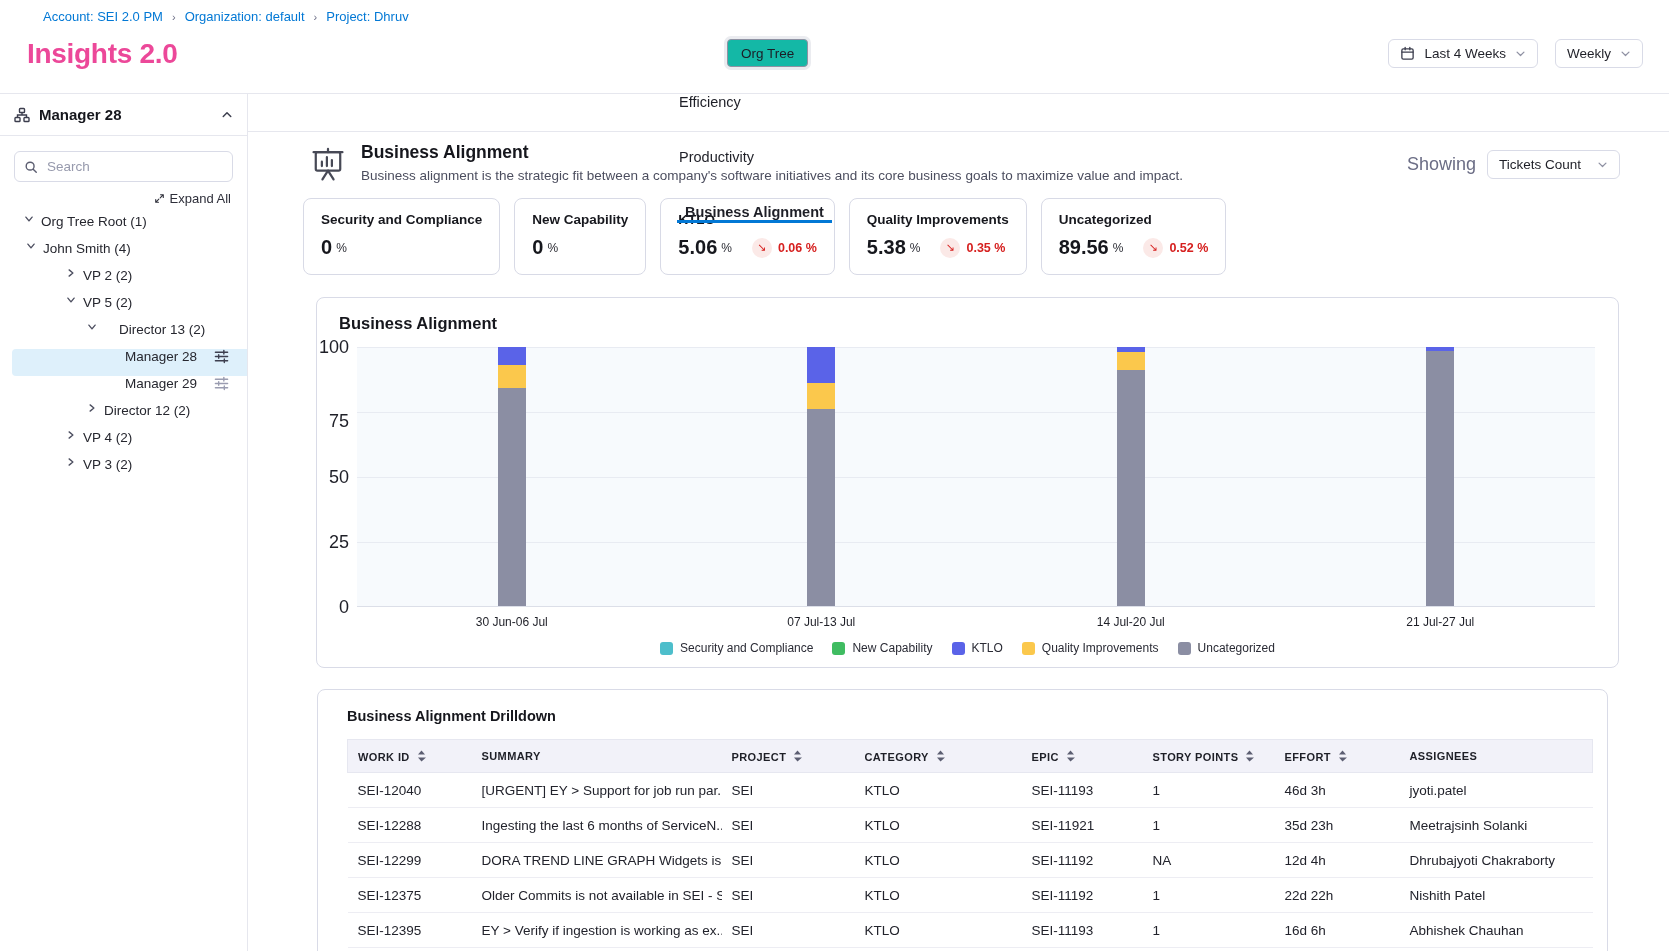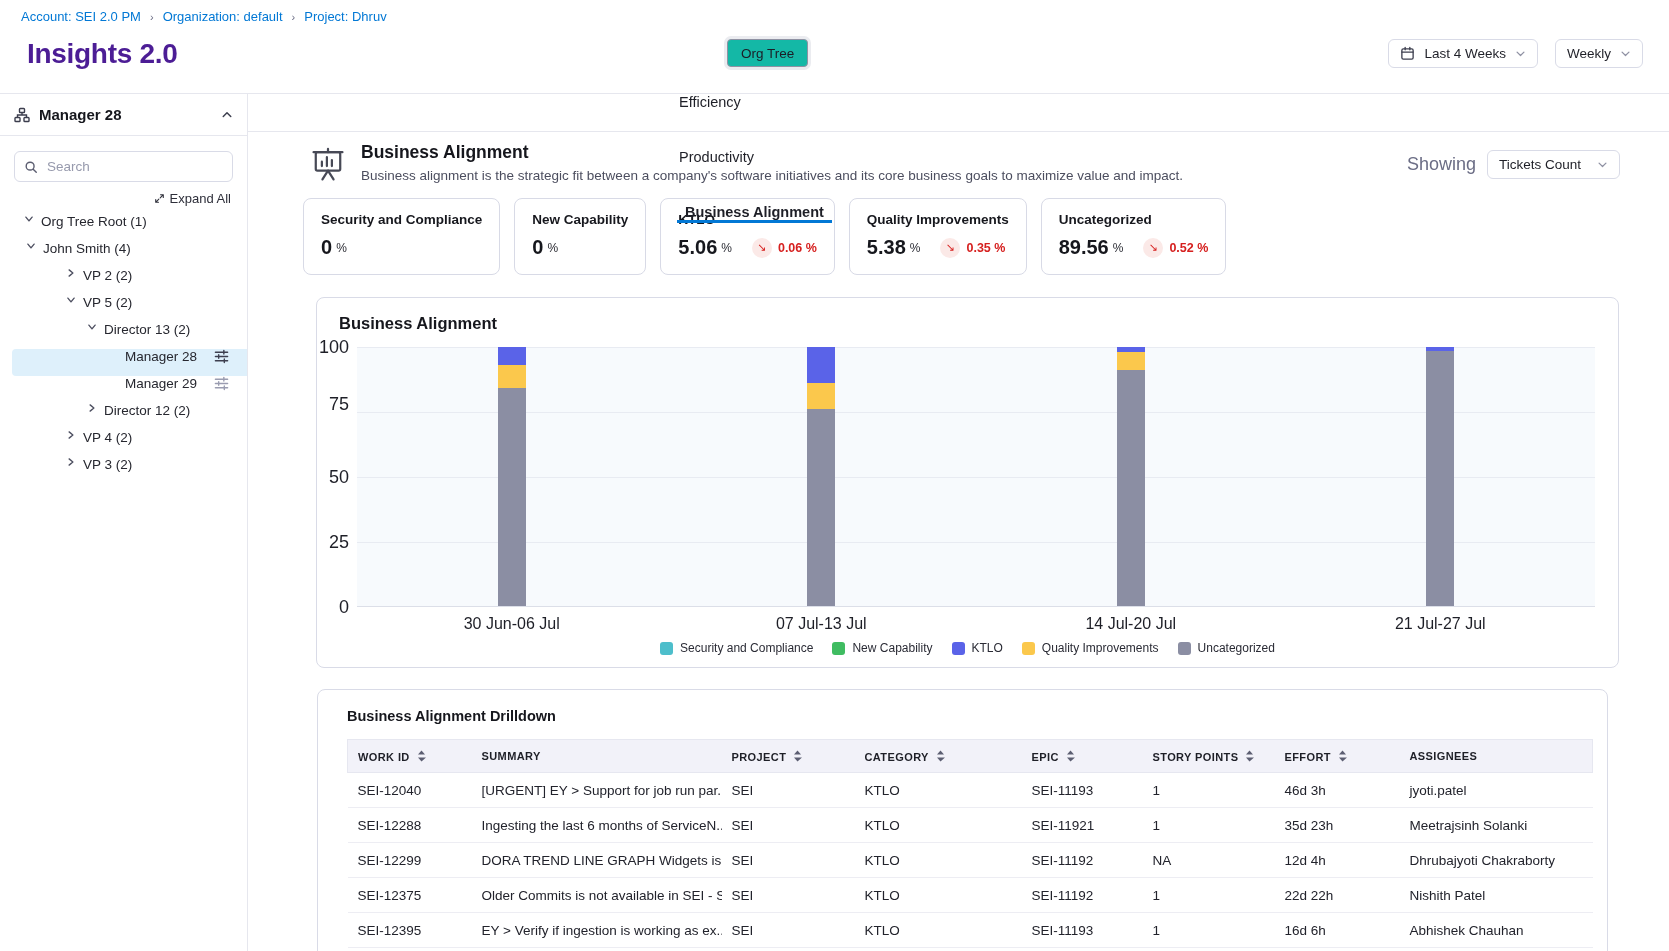--- a/index.html
+++ b/index.html
@@ -6,26 +6,26 @@
   html,body { margin:0; padding:0; }
   body {
     width:1669px; height:951px; overflow:hidden;
     font-family:"Liberation Sans", sans-serif;
     color:#1e1f27; background:#fff;
   }
   svg { display:block; }
 
   
   .topbar { padding:9px 0 0 21px; height:27px; font-size:13px; }
-  .breadcrumb { display:flex; align-items:center; }
+  .breadcrumb { display:flex; align-items:center;margin-left:22px; }
   .crumb { color:#0278d5; cursor:pointer; }
   .crumb-sep { color:#6b6d85; margin:0 9px; font-size:11px; }
 
   .header { position:relative; height:66px; }
-  .page-title { position:absolute; left:27px; top:11px; margin:0; font-size:28px; font-weight:700; letter-spacing:-0.3px; color:#4c1d95; }
+  .page-title { position:absolute; left:27px; top:11px; margin:0; font-size:28px; font-weight:700; letter-spacing:-0.3px; color:#ec4899; }
   .org-tree-btn {
     position:absolute; left:727px; top:12px; height:28px; padding:0 13px;
     font-family:inherit; font-size:13.5px; color:#1c1d26;
     background:#14b8a6; border:1px solid #9092a3; border-radius:4px;
     box-shadow:0 0 0 3px #ebecf0; cursor:pointer;
   }
   .header-controls { position:absolute; right:26px; top:12px; display:flex; gap:17px; }
   .dropdown {
     display:flex; align-items:center; gap:9px; height:29px; padding:0 11px;
     border:1px solid #d9dbe7; border-radius:6px; font-size:13.5px; background:#fff; cursor:pointer;
@@ -82,21 +82,21 @@
   
   .chart-card { margin:22px 0 0 68px; width:1303px; border:1px solid #d9dbe7; border-radius:8px; padding:16px 0 12px; background:#fff; }
   .chart-title { font-size:16.5px; font-weight:700; margin:0 0 0 22px; color:#16171d; }
   .chart { position:relative; height:288px; margin-top:14px; }
   .plot { position:absolute; left:40px; right:23px; top:0; height:260px; background:#f7fafd; border-bottom:1px solid #dcdfe8; }
   .gridline { position:absolute; left:0; right:0; height:1px; background:#e8ebf2; }
   .y-label { position:absolute; left:0; width:32px; text-align:right; font-size:18px; color:#1e1f27; transform:translateY(-50%); }
   .bar { position:absolute; bottom:0; width:28px; height:100%; display:flex; flex-direction:column; justify-content:flex-end; transform:translateX(-50%); }
   .seg { width:100%; }
   .x-row { position:absolute; left:40px; right:23px; top:268px; height:18px; }
-  .x-label { position:absolute; transform:translateX(-50%); font-size:16px; color:#1e1f27; white-space:nowrap; }
+  .x-label { position:absolute; transform:translateX(-50%); font-size:12px; color:#1e1f27; white-space:nowrap; }
   .legend { display:flex; justify-content:center; align-items:center; gap:19px; margin-top:6px; }
   .legend-item { display:flex; align-items:center; gap:7px; font-size:12px; color:#2a2b35; cursor:pointer; }
   .swatch { width:13px; height:13px; border-radius:3px; }
 
   
   .table-card { margin:21px 0 0 69px; width:1291px; height:300px; border:1px solid #d9dbe7; border-radius:8px; padding:18px 17px 0 29px; background:#fff; }
   .dd-title { font-size:14.5px; font-weight:700; color:#16171d; }
   table { border-collapse:collapse; table-layout:fixed; width:1245px; margin-top:15px; }
   thead th { background:#f2f2f9; height:33px; font-size:11px; font-weight:700; text-align:left; padding:0 10px; color:#1e1f27; letter-spacing:0.4px; border-top:1px solid #e6e7f0; border-bottom:1px solid #e6e7f0; cursor:pointer; white-space:nowrap; }
   thead th:first-child { border-left:1px solid #e6e7f0; }
@@ -210,21 +210,21 @@
           <span class="tree-label">VP 2 (2)</span>
         </div>
         <div class="tree-row" style="padding-left: 62px;">
           <span class="tree-chev down">
             <svg width="10" height="10" viewBox="0 0 16 16" fill="none" stroke="currentColor" stroke-width="2.2" stroke-linecap="round" stroke-linejoin="round">
               <path d="M5 3l6 5-6 5"></path>
             </svg>
           </span>
           <span class="tree-label">VP 5 (2)</span>
         </div>
-        <div class="tree-row" style="padding-left: 83px;">
+        <div class="tree-row" style="padding-left: 83px; gap: 15px;">
           <span class="tree-chev down">
             <svg width="10" height="10" viewBox="0 0 16 16" fill="none" stroke="currentColor" stroke-width="2.2" stroke-linecap="round" stroke-linejoin="round">
               <path d="M5 3l6 5-6 5"></path>
             </svg>
           </span>
           <span class="tree-label">Director 13 (2)</span>
         </div>
         <div class="tree-row selected" style="padding-left: 92px;">
           <span class="tree-chev"></span>
           <span class="tree-label">Manager 28</span>
@@ -370,21 +370,21 @@
         </div>
       </div>
 
     <div class="chart-card">
       <h3 class="chart-title">Business Alignment</h3>
       <div class="chart">
         <div id="ylabels">
             <div class="y-label" style="top: 260px;">0</div>
             <div class="y-label" style="top: 195px;">25</div>
             <div class="y-label" style="top: 130px;">50</div>
-            <div class="y-label" style="top: 57px; text-align: right;">75</div>
+            <div class="y-label" style="top: 74px; text-align: right;">75</div>
             <div class="y-label" style="top: 0px;">100</div>
           </div>
         <div class="plot" id="plot">
             <div class="gridline" style="top: 195px;"></div>
             <div class="gridline" style="top: 130px;"></div>
             <div class="gridline" style="top: 65px;"></div>
             <div class="gridline" style="top: 0px;"></div>
             <div class="bar" style="left: 12.5%;">
               <div class="seg" style="height: 7%; background: rgb(90, 99, 232);"></div>
               <div class="seg" style="height: 9%; background: rgb(251, 200, 76);"></div>

